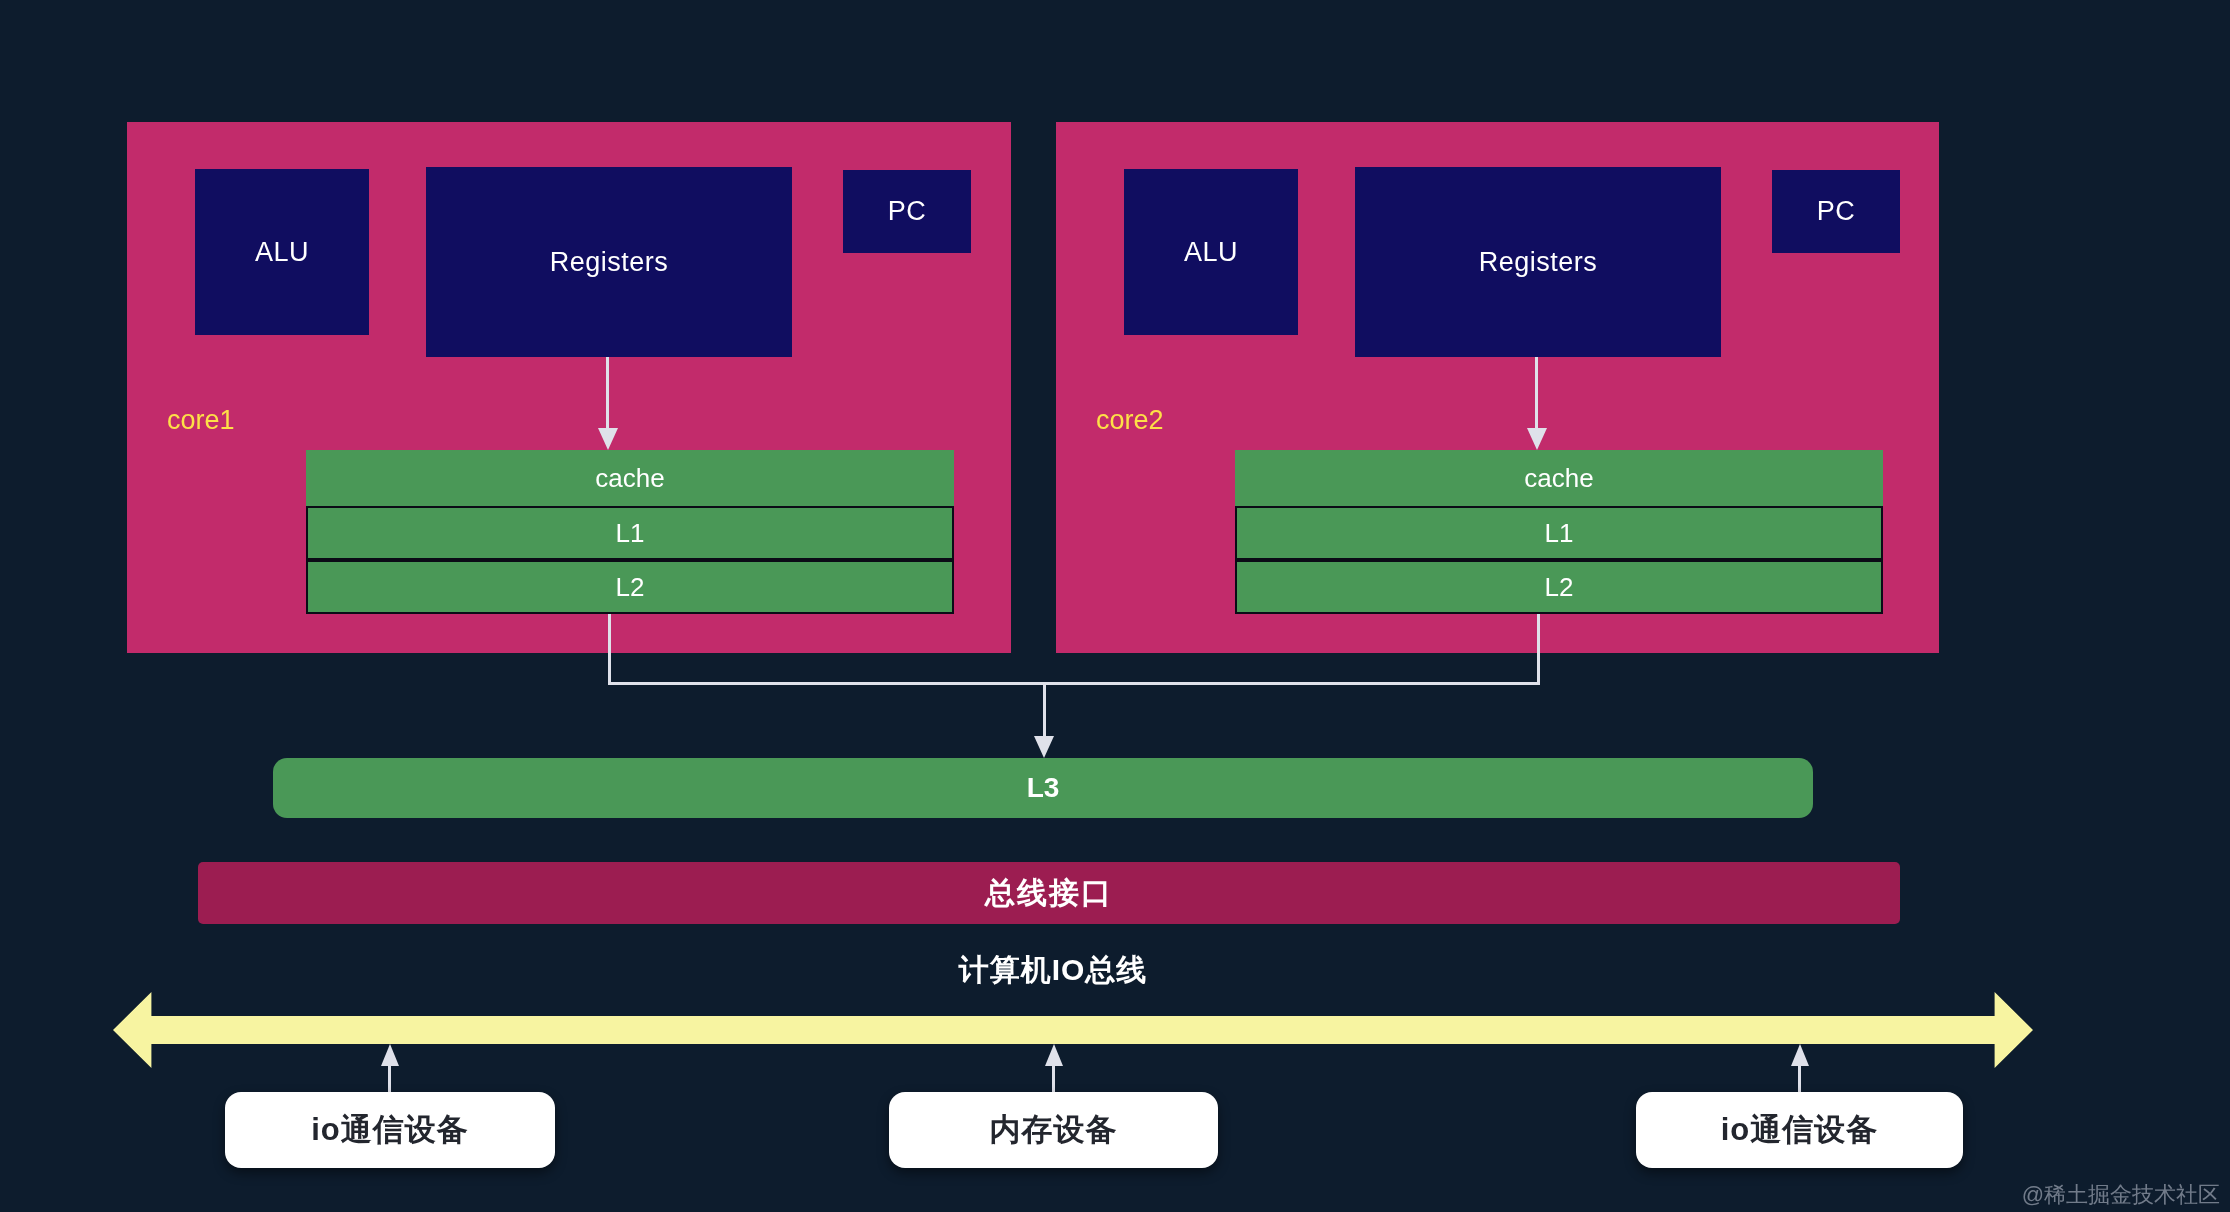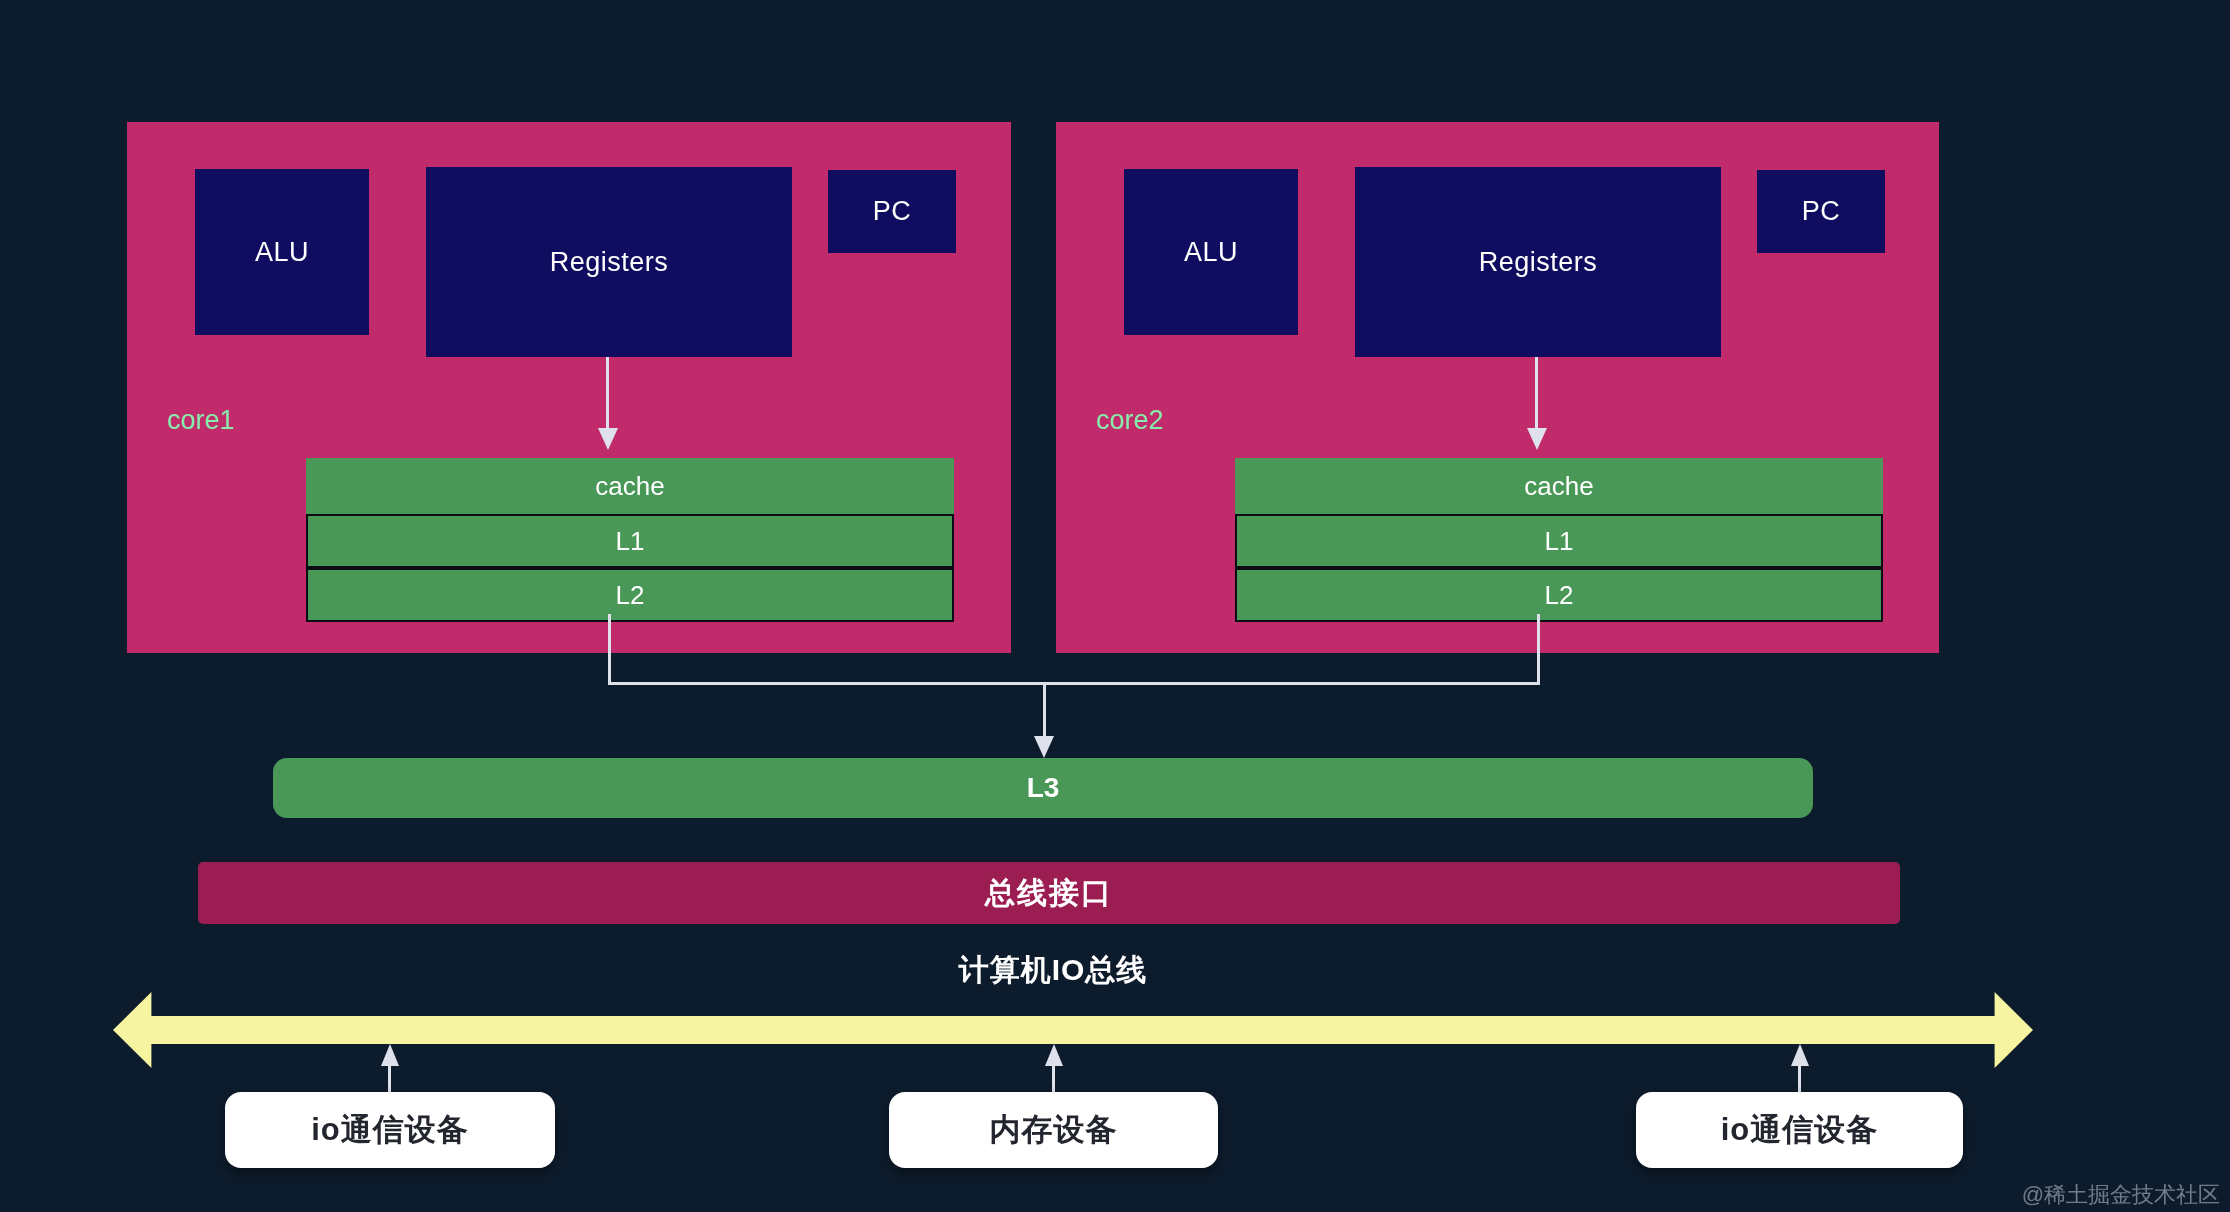--- a/index.html
+++ b/index.html
@@ -14,24 +14,24 @@
   .core-panel{position:absolute;top:122px;width:884px;height:531px;background:var(--core_panel,#c22b6b);}
   .core-panel.c1{left:127px;}
   .core-panel.c2{left:1056px;width:883px;}
   .block{
     position:absolute;background:var(--block_navy,#100d60);color:#ffffff;
     display:flex;align-items:center;justify-content:center;
     font-size:27px;font-weight:500;letter-spacing:.5px;
   }
   .alu{left:68px;top:47px;width:174px;height:166px;}
   .registers{left:299px;top:45px;width:366px;height:190px;}
-  .pc{left:701px;top:48px;width:128px;height:83px;}
-  .core-label{position:absolute;left:40px;top:283px;color:#86efac;font-size:27px;font-weight:500;}
+  .pc{left:716px;top:48px;width:128px;height:83px;}
+  .core-label{position:absolute;left:40px;top:283px;color:#fde047;font-size:27px;font-weight:500;}
   
-  .cache-stack{position:absolute;left:133px;top:336px;width:648px;padding-left:46px;}
+  .cache-stack{position:absolute;left:133px;top:328px;width:648px;padding-left:46px;}
   .cache-row{
     height:54px;background:var(--cache_green,#4a9857);color:#ffffff;
     display:flex;align-items:center;justify-content:center;
     font-size:26px;font-weight:500;box-sizing:border-box;
   }
   .cache-row.top{height:56px;}
   .cache-row.bordered{border:2px solid #0b0b16;}
   
   .vline{position:absolute;width:3px;background:var(--connector,#dfe1ea);}
   .hline{position:absolute;height:3px;background:var(--connector,#dfe1ea);}

